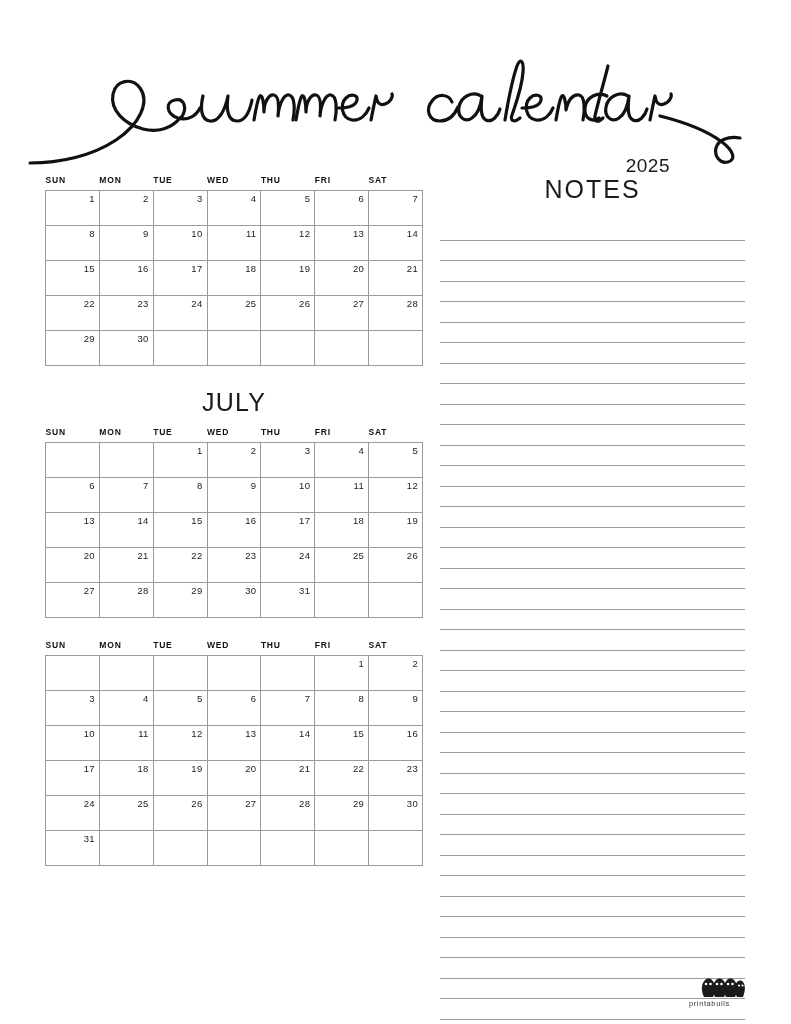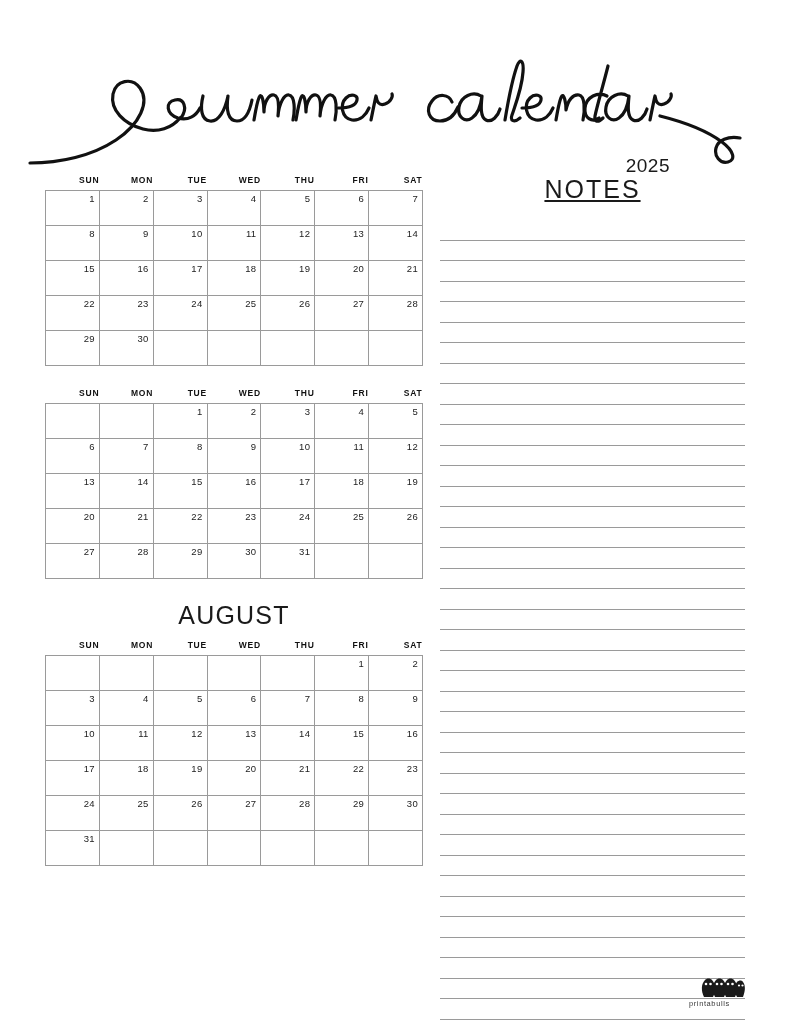--- a/index.html
+++ b/index.html
@@ -68,21 +68,21 @@
   table.cal {
     border-collapse: collapse;
     width: 378px;
     table-layout: fixed;
   }
   table.cal th {
     font-size: 8.5px;
     font-weight: bold;
     letter-spacing: 0.8px;
     padding: 0 0 5px 0;
-    text-align: right;
+    text-align: left;
     border: none;
     color: #111;
   }
   table.cal td {
     border: 1px solid #9a9a9a;
     height: 35px;
     vertical-align: top;
     text-align: right;
     padding: 2px 4px 0 0;
     font-size: 9.5px;
@@ -91,21 +91,20 @@
   }
   table.cal td.empty { color: transparent; }
 
   
   .notes-title {
     text-align: center;
     font-size: 25px;
     letter-spacing: 2px;
     margin: 0 0 16px 0;
     font-weight: 400;
-    text-decoration: underline;
   }
   .notes-lines { width: 305px; }
   .notes-line {
     height: 20.5px;
     border-bottom: 1px solid #9a9a9a;
   }
 
   
   .logo {
     position: absolute;
@@ -226,20 +225,21 @@
             <td class="empty"></td>
             <td class="empty"></td>
             <td class="empty"></td>
             <td class="empty"></td>
           </tr>
         </tbody>
       </table>
     </div>
 
     <div class="month">
+      <h2 class="month-name">JULY</h2>
       <table class="cal">
         <thead>
           <tr>
             <th>SUN</th>
             <th>MON</th>
             <th>TUE</th>
             <th>WED</th>
             <th>THU</th>
             <th>FRI</th>
             <th>SAT</th>
@@ -289,21 +289,20 @@
             <td>30</td>
             <td>31</td>
             <td class="empty"></td>
             <td class="empty"></td>
           </tr>
         </tbody>
       </table>
     </div>
 
     <div class="month">
-      <h2 class="month-name">AUGUST</h2>
       <table class="cal">
         <thead>
           <tr>
             <th>SUN</th>
             <th>MON</th>
             <th>TUE</th>
             <th>WED</th>
             <th>THU</th>
             <th>FRI</th>
             <th>SAT</th>

